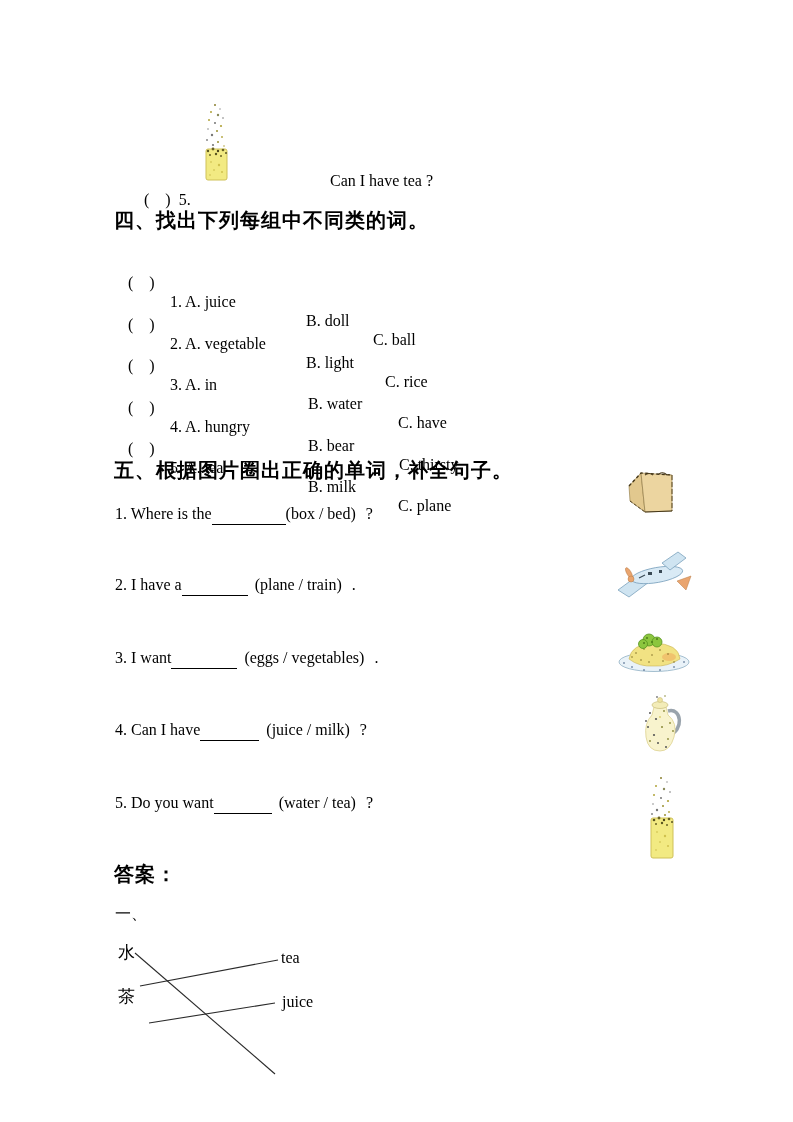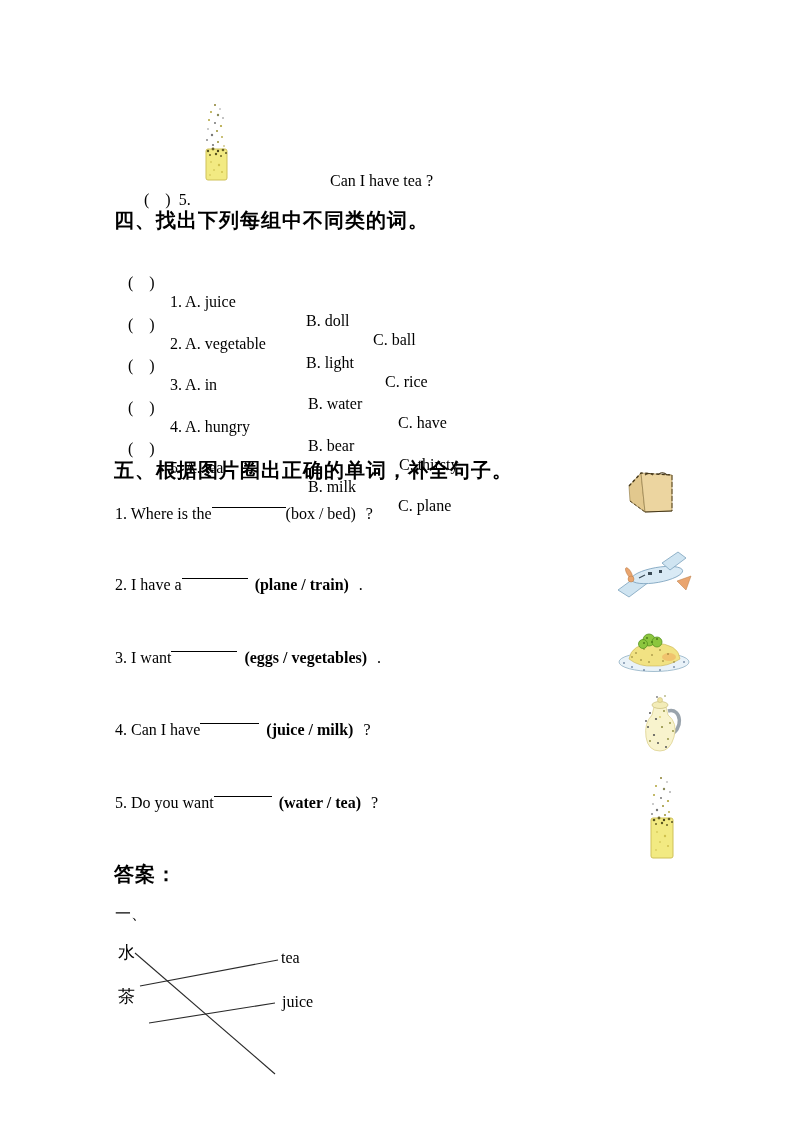--- a/index.html
+++ b/index.html
@@ -14,27 +14,27 @@
     font-family:"Liberation Sans", sans-serif;
     font-weight:bold; font-size:20px; line-height:26px; letter-spacing:1px;
   }
   .cjk { font-family:"Liberation Serif", serif; font-size:17px; line-height:20px; }
   .row { left:0; width:793px; height:20px; }
   .row span { position:absolute; }
   .col-bracket { left:128px; }
   .col-a { left:170px; }
   .col-b { left:306px; }
   .col-c { left:373px; }
-  .sentence { display:flex; align-items:flex-start; }
+  .sentence { display:flex; align-items:flex-end; }
   .blank {
     display:inline-block; height:1px;
     border-bottom:1.2px solid #000;
     position:relative; top:2px;
   }
-  .opt-gap { margin-left:7px;font-weight:bold; }
+  .opt-gap { margin-left:7px; }
   .tail { margin-left:10px; }
   svg { display:block; }
 </style>
 </head>
 <body>
 
 <div class="page">
 
   <svg class="abs" style="left:193px;top:102px" width="46" height="80" viewBox="0 0 46 80">
     <circle cx="22" cy="3" r="1" fill="#8a7f2f"></circle>

